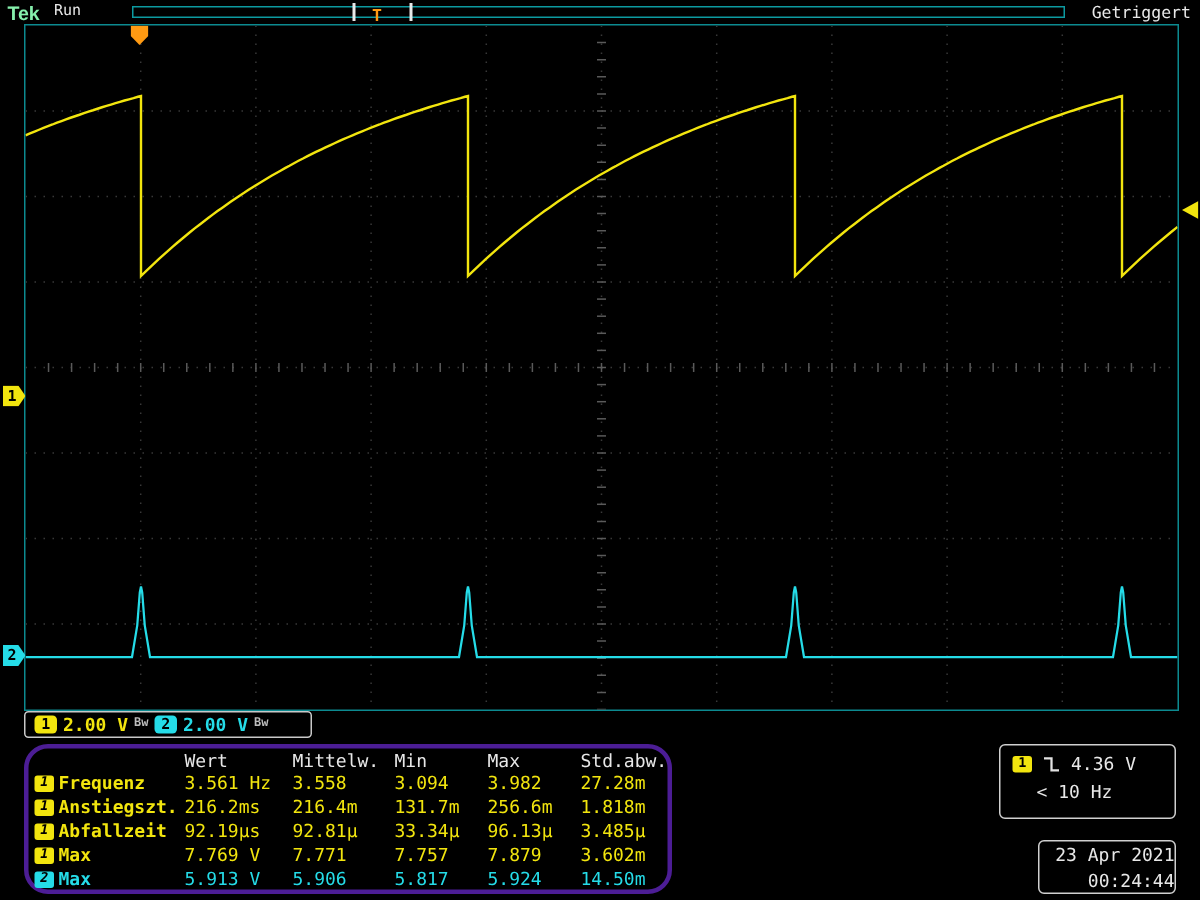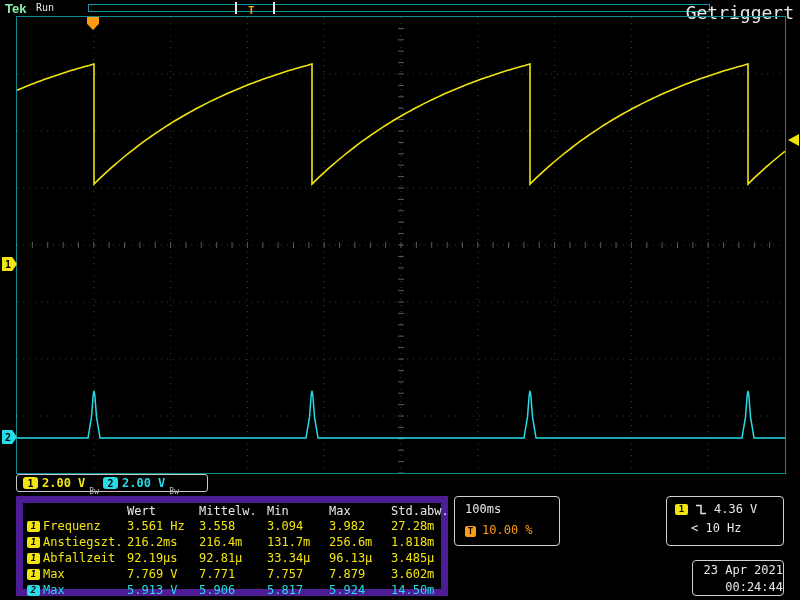--- a/index.html
+++ b/index.html
@@ -6,21 +6,21 @@
   .screen{position:relative;width:800px;height:600px;background:#000;overflow:hidden;
           font-family:"DejaVu Sans Mono",monospace;color:#e8e8e8;}
 
   
   .tek{position:absolute;left:5px;top:1px;font:bold 13px "Liberation Sans",sans-serif;color:#86efac;}
   .run{position:absolute;left:36px;top:2px;font-size:10px;}
   .recordbar{position:absolute;left:88px;top:4px;width:622px;height:8px;border:1px solid #0c9aa0;box-sizing:border-box;}
   .window-bracket{position:absolute;left:146px;top:-3px;width:36px;height:12px;
                   border-left:2px solid #e8e8e8;border-right:2px solid #e8e8e8;}
   .bar-trig{position:absolute;left:248px;top:4px;color:#ff9a12;font-weight:bold;font-size:11px;}
-  .trigstatus{position:absolute;right:6px;top:2px;font-size:18px;}
+  .trigstatus{position:absolute;right:6px;top:2px;font-size:11px;}
 
   
   .graticule{position:absolute;left:16px;top:16px;width:768px;height:456px;border:1px solid #0c8a90;box-sizing:content-box;}
   .graticule svg{display:block;}
 
   .trigpos{position:absolute;left:87px;top:17px;width:12px;height:13px;background:#ff9a12;
            clip-path:polygon(0 0,100% 0,100% 52%,50% 100%,0 52%);}
   .chmark{position:absolute;left:2px;width:15px;height:14px;color:#000;font-weight:bold;font-size:10px;
           display:flex;align-items:center;justify-content:center;padding-right:3px;box-sizing:border-box;
           clip-path:polygon(0 0,68% 0,100% 50%,68% 100%,0 100%);}
@@ -30,30 +30,30 @@
            clip-path:polygon(100% 0,100% 100%,0 50%);}
 
   
   .readouts{position:absolute;left:16px;top:474px;width:192px;height:18px;border:1px solid #c9c9c9;border-radius:3px;
             display:flex;align-items:center;gap:4px;padding:0 6px;box-sizing:border-box;}
   .badge{display:inline-flex;align-items:center;justify-content:center;width:15px;height:12px;border-radius:3px;
          color:#000;font-weight:bold;font-size:10px;flex:none;}
   .b1{background:#f2e50e;}.b2{background:#25dce8;}
   .c1{color:#f2e50e;}.c2{color:#25dce8;}
   .scale{font-weight:bold;font-size:12px;}
-  .bw{font-size:8px;color:#bdbdbd;align-self:flex-start;margin-top:12px;}
-
-  
-  .mtable{position:absolute;left:16px;top:496px;width:432px;height:100px;border:7px solid #4c1d95;border-radius:0;
+  .bw{font-size:8px;color:#bdbdbd;align-self:flex-start;margin-top:2px;font-weight:bold;}
+
+  
+  .mtable{position:absolute;left:16px;top:496px;width:432px;height:100px;border:3px solid #4c1d95;border-radius:16px;
           box-sizing:border-box;padding-top:1px;}
   .mrow{display:grid;grid-template-columns:104px 72px 68px 62px 62px 58px;height:16px;align-items:center;font-size:12px;}
   .mrow.mhead{height:14px;}
   .mname{display:flex;align-items:center;gap:3px;padding-left:4px;font-weight:bold;}
   .badge.sm{width:13px;height:11px;font-size:9px;border-radius:2px;}
-  .mname b{font-weight:normal;font-style:normal;}
+  .mname b{font-weight:bold;font-style:normal;}
 
   
   .box{position:absolute;border:1px solid #d0d0d0;border-radius:4px;box-sizing:border-box;font-size:12px;color:#e8e8e8;}
   .hbox{left:454px;top:496px;width:106px;height:50px;padding:5px 0 0 10px;}
   .hbox .l1{margin-bottom:7px;}
   .tbadge{display:inline-flex;width:11px;height:11px;background:#ff9a12;color:#000;font-weight:bold;font-size:9px;
           align-items:center;justify-content:center;border-radius:2px;margin-right:6px;}
   .orange{color:#ff9a12;}
   .acqbox{left:566px;top:496px;width:94px;height:50px;padding:5px 0 0 10px;line-height:20px;}
   .trigbox{left:666px;top:496px;width:118px;height:50px;padding:5px 0 0 8px;}
@@ -264,26 +264,20 @@
           <b class="c2">Max</b>
         </span>
       <span class="c2">5.913 V</span>
       <span class="c2">5.906</span>
       <span class="c2">5.817</span>
       <span class="c2">5.924</span>
       <span class="c2">14.50m</span>
     </div>
   </div>
 
-  <div class="box hbox">
-    <div class="l1">100ms</div>
-    <div class="l2">
-      <span class="tbadge">T</span><span class="orange">10.00 %</span>
-    </div>
-  </div>
 
 
   <div class="box trigbox">
     <div class="l1">
       <span class="badge b1 sm">1</span>
       <svg class="slope" width="14" height="13">
           <path d="M2 2.5 H7 V10.5 H12"></path>
         </svg>
       <span>4.36 V</span>
     </div>

